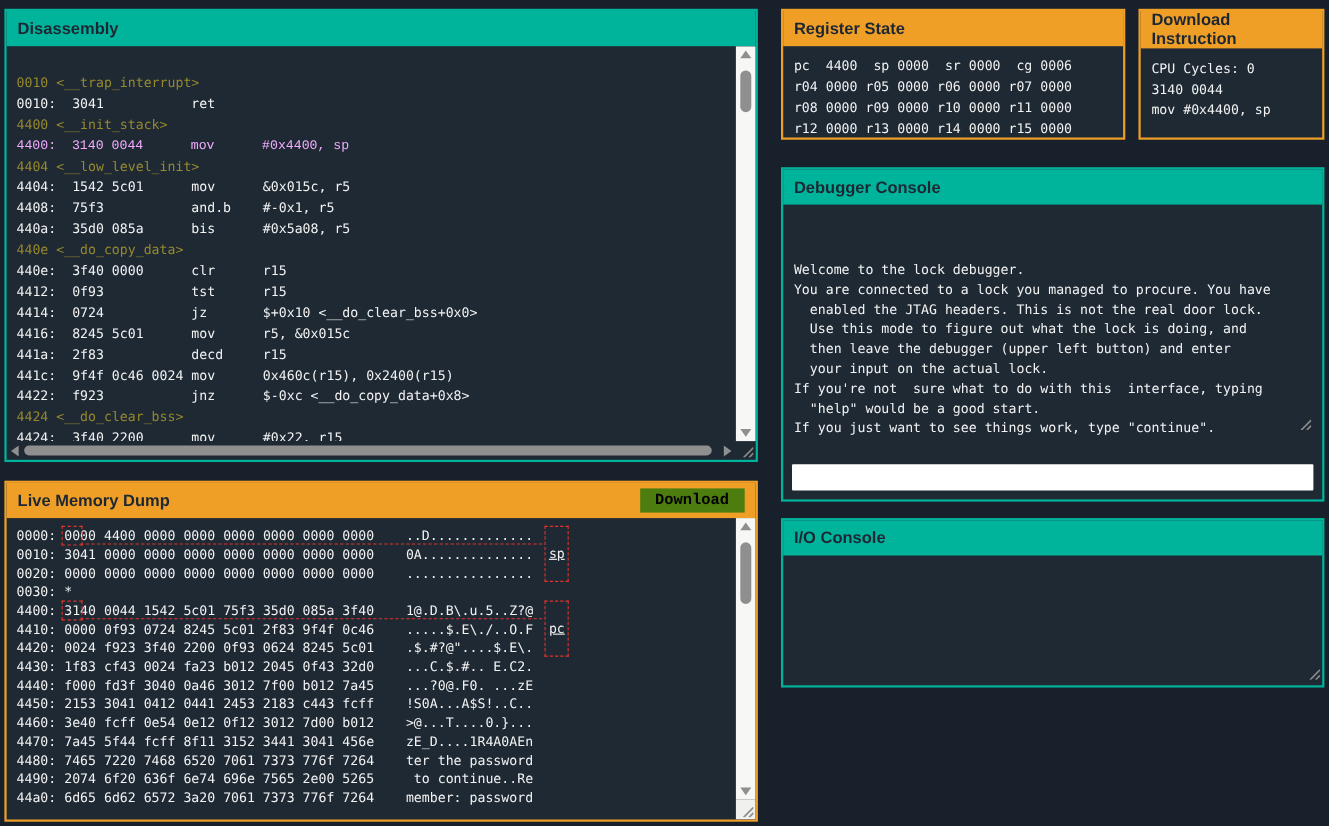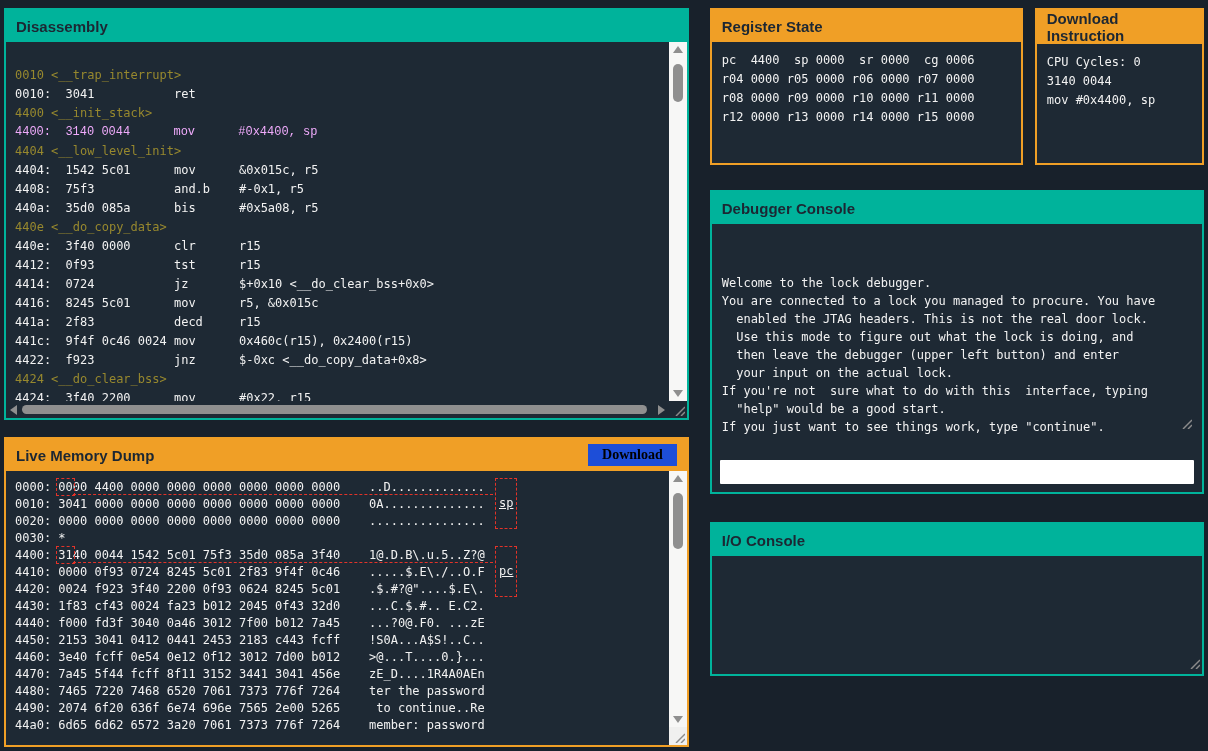--- a/index.html
+++ b/index.html
@@ -46,41 +46,41 @@
   .harr.left  { left:4px;  border-top:5px solid transparent; border-bottom:5px solid transparent; border-right:7px solid #8f8f8f; }
   .harr.right { right:4px; border-top:5px solid transparent; border-bottom:5px solid transparent; border-left:7px solid #8f8f8f; }
   .hthumb { position:absolute; top:4px; left:16px; right:22px; height:9px; background:#8f8f8f; border-radius:5px; }
   .corner { display:flex; align-items:flex-end; justify-content:flex-end; padding:2px; }
   .corner.light { background:#f0f0ef; }
 
   
   .memdump { height:310px; }
   .mem-hd { position:relative; }
   .download {
-    margin-left:auto; background:#1d4ed8; color:#000; border:0;
-    font-family:Liberation Serif, serif; font-size:14px; font-weight:700;
+    margin-left:auto; background:#4d7c0f; color:#000; border:0;
+    font-family:Liberation Mono, monospace; font-size:14px; font-weight:700;
     padding:2px 14px; height:22px; cursor:pointer;
   }
   .mem-grid { flex:1; display:grid; grid-template-columns:1fr 18px; overflow:hidden; }
   .mem-content { overflow:hidden; padding:8px 0 0 9px; line-height:17px; white-space:pre; }
   .mrow { position:relative; min-height:17px; }
   .mboxed { outline:1px dashed #e23329; outline-offset:1px; }
   .mdash  { position:absolute; top:15px; left:58px; width:420px; border-top:1px dashed #e23329; }
   .mlabel { position:absolute; top:-1px; left:480px; padding:16px 3px; border:1px dashed #e23329; color:#f2f2f2;text-decoration:underline; }
   .mem-scrollcol { display:flex; flex-direction:column; }
   .mem-scrollcol .vscroll { flex:1; }
   .mem-scrollcol .corner  { flex:0 0 18px; }
 
   
-  .row-top { display:flex; gap:12px; height:157px; margin-bottom:25px; }
+  .row-top { display:flex; gap:12px; height:119px; margin-bottom:25px; }
   .reg { width:313px; }
   .cur { flex:1; }
   .mono-block { padding:9px 10px; line-height:19px; white-space:pre; overflow:hidden; }
 
-  .dbg { height:304px; margin-bottom:28px; }
+  .dbg { height:304px; margin-bottom:15px; }
   .dbg-body { flex:1; display:flex; flex-direction:column; padding:8px; overflow:hidden; }
   .dbg-output { flex:1; position:relative; padding:6px 2px; line-height:18px; white-space:pre-wrap; overflow:hidden; }
   .cline { min-height:18px; }
   .grip { position:absolute; bottom:2px; right:2px; }
   .dbg-input {
     flex:0 0 24px; margin-top:6px; background:#ffffff; border:0; border-radius:1px;
     font-family:"DejaVu Sans Mono", monospace; font-size:13px; padding:0 6px; color:#111;
   }
 
   .io { height:154px; }

